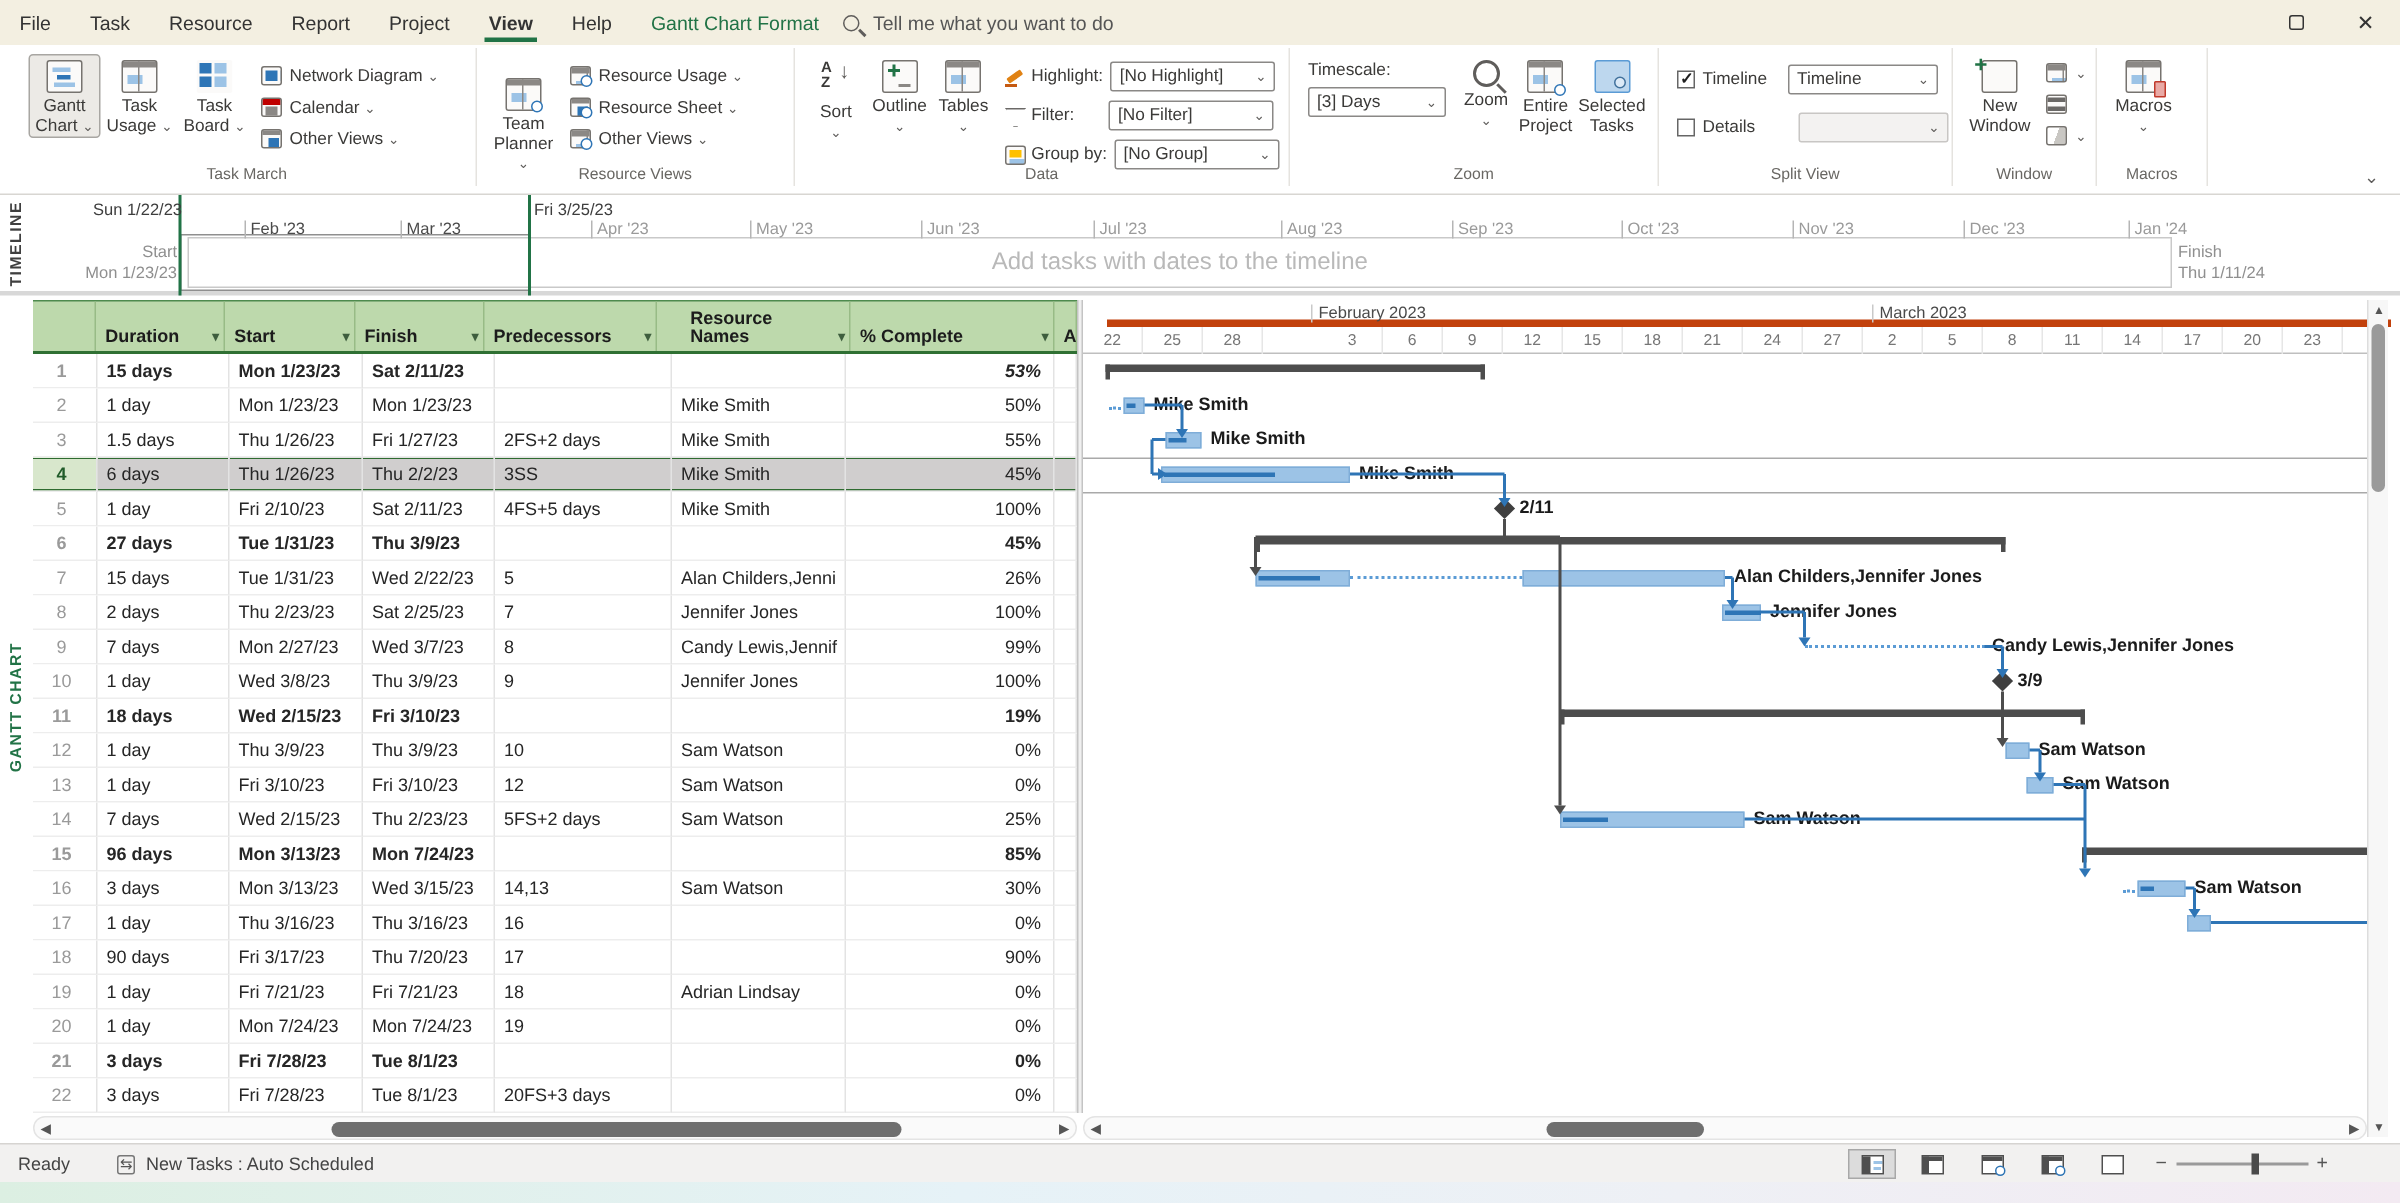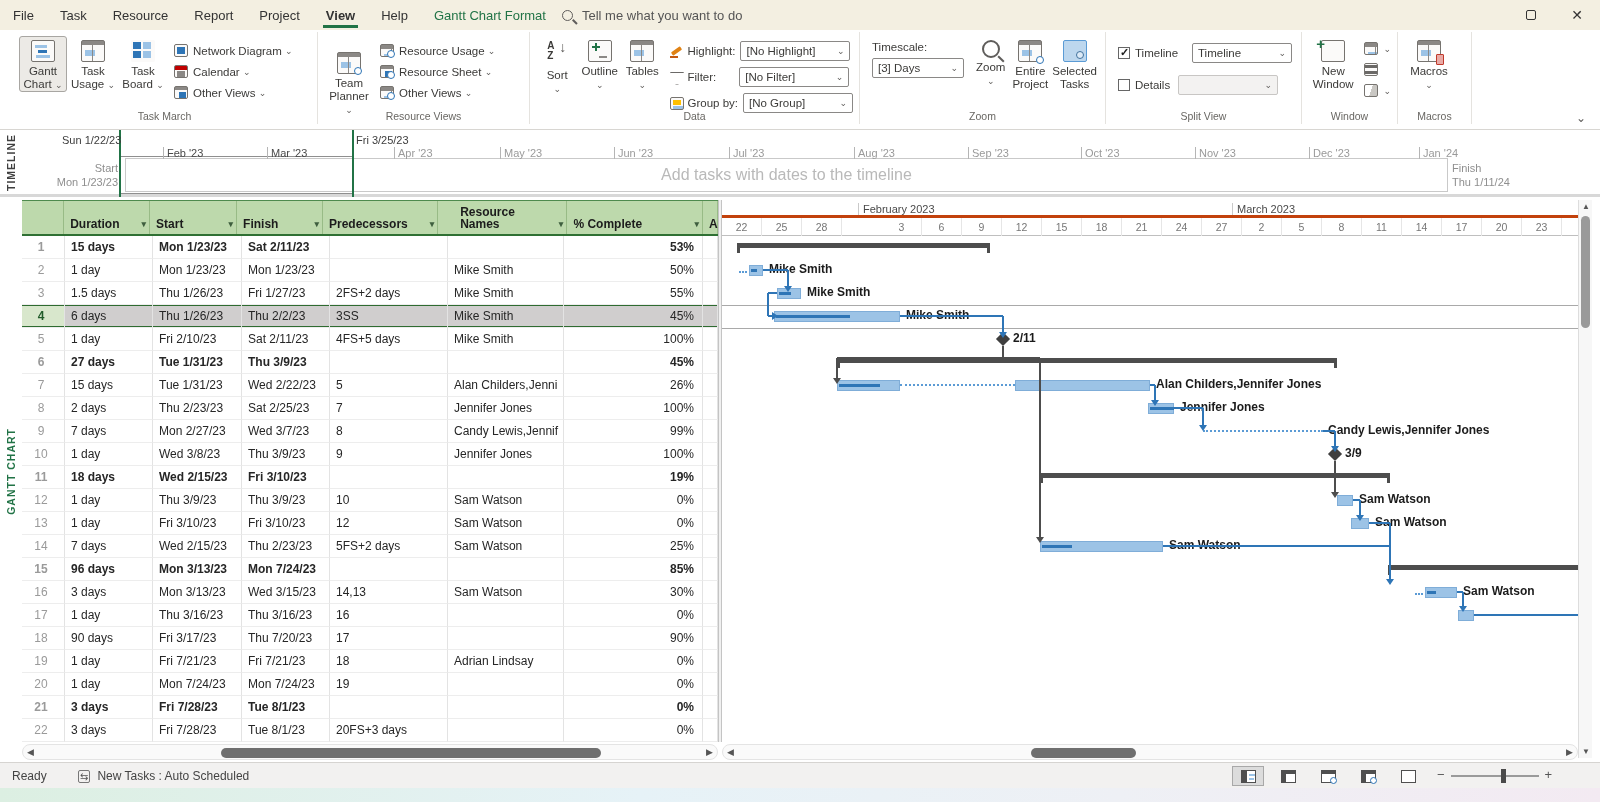--- a/index.html
+++ b/index.html
@@ -85,21 +85,21 @@
   .tc.pct{text-align:right;padding-right:8px}
   .trow.sum .tc{font-weight:bold}
   .trow.selected .tc{background:#d0cece;box-shadow:inset 0 1px 0 #2e6b30,inset 0 -1px 0 #2e6b30}
   .trow.selected .tc.num{background:#d8e7cc;color:#215c2a;font-weight:bold}
 
   
   #splitter{position:absolute;left:718px;top:200px;width:4px;height:542px;background:#f0f0f0;border-left:1px solid #c4c4c4;border-right:1px solid #c4c4c4}
 
   
   #chart-head{position:absolute;left:722px;top:200px;width:856px;height:36px;background:#fff;border-bottom:1px solid #bfbfbf}
-  #tier1{position:absolute;left:0;top:0;width:856px;height:18px;border-bottom:3px solid #c2410c}
+  #tier1{position:absolute;left:16px;top:0;width:856px;height:18px;border-bottom:5px solid #c2410c}
   .t1lab{position:absolute;top:3px;font-size:11px;color:#4a4a4a;border-left:1px solid #c9c9c9;padding-left:4px;line-height:12px;white-space:nowrap}
   #tier2{position:absolute;left:0;top:18px;width:856px;height:18px}
   .t2cell{position:absolute;top:0;height:18px;border-right:1px solid #e6e6e6;font-size:10.5px;color:#767676;display:flex;align-items:center;justify-content:center}
   #chart-body{position:absolute;left:722px;top:236px;width:856px;height:506px;background:#fff;overflow:hidden}
   .selline{position:absolute;left:0;width:100%;height:1px;background:#a9a9a9}
   .tbar{position:absolute;height:11px;background:#9cc3e6;border:1px solid #7fadd8}
   .tprog{position:absolute;left:1px;top:3px;height:3px;background:#2e75b6}
   .sumbar{position:absolute;height:5px;background:#4d4d4d}
   .sumcap{position:absolute;width:3px;height:10px;background:#4d4d4d}
   .diamond{position:absolute;width:10px;height:10px;background:#3f3f3f;transform:rotate(45deg)}
@@ -276,21 +276,21 @@
           <span class="chkrow" style="width:74px">
               <span class="cb on"></span>
               <span>Timeline</span>
             </span>
           <span class="combo" style="width:100px">
               <span>Timeline</span>
               <span class="chev">⌄</span>
             </span>
         </div>
         <div style="display:flex;align-items:center">
-          <span class="chkrow" style="width:60px">
+          <span class="chkrow" style="width:81px">
               <span class="cb"></span>
               <span>Details</span>
             </span>
           <span class="combo disabled" style="width:100px">
               <span></span>
               <span class="chev">⌄</span>
             </span>
         </div>
       </div>
       <div class="glabel">Split View</div>
@@ -400,21 +400,21 @@
     </div>
 
   <div id="tbl-rows">
       <div class="trow sum">
         <div class="tc num" style="width: 43px;">1</div>
         <div class="tc " style="width: 88px;">15 days</div>
         <div class="tc " style="width: 89px;">Mon 1/23/23</div>
         <div class="tc " style="width: 88px;">Sat 2/11/23</div>
         <div class="tc " style="width: 118px;"></div>
         <div class="tc " style="width: 116px;"></div>
-        <div class="tc pct" style="width: 139px;">53%</div>
+        <div class="tc pct" style="width: 139px; font-style: italic;">53%</div>
         <div class="tc " style="width: 15px;"></div>
       </div>
       <div class="trow">
         <div class="tc num" style="width: 43px;">2</div>
         <div class="tc " style="width: 88px;">1 day</div>
         <div class="tc " style="width: 89px;">Mon 1/23/23</div>
         <div class="tc " style="width: 88px;">Mon 1/23/23</div>
         <div class="tc " style="width: 118px;"></div>
         <div class="tc " style="width: 116px;">Mike Smith</div>
         <div class="tc pct" style="width: 139px;">50%</div>

